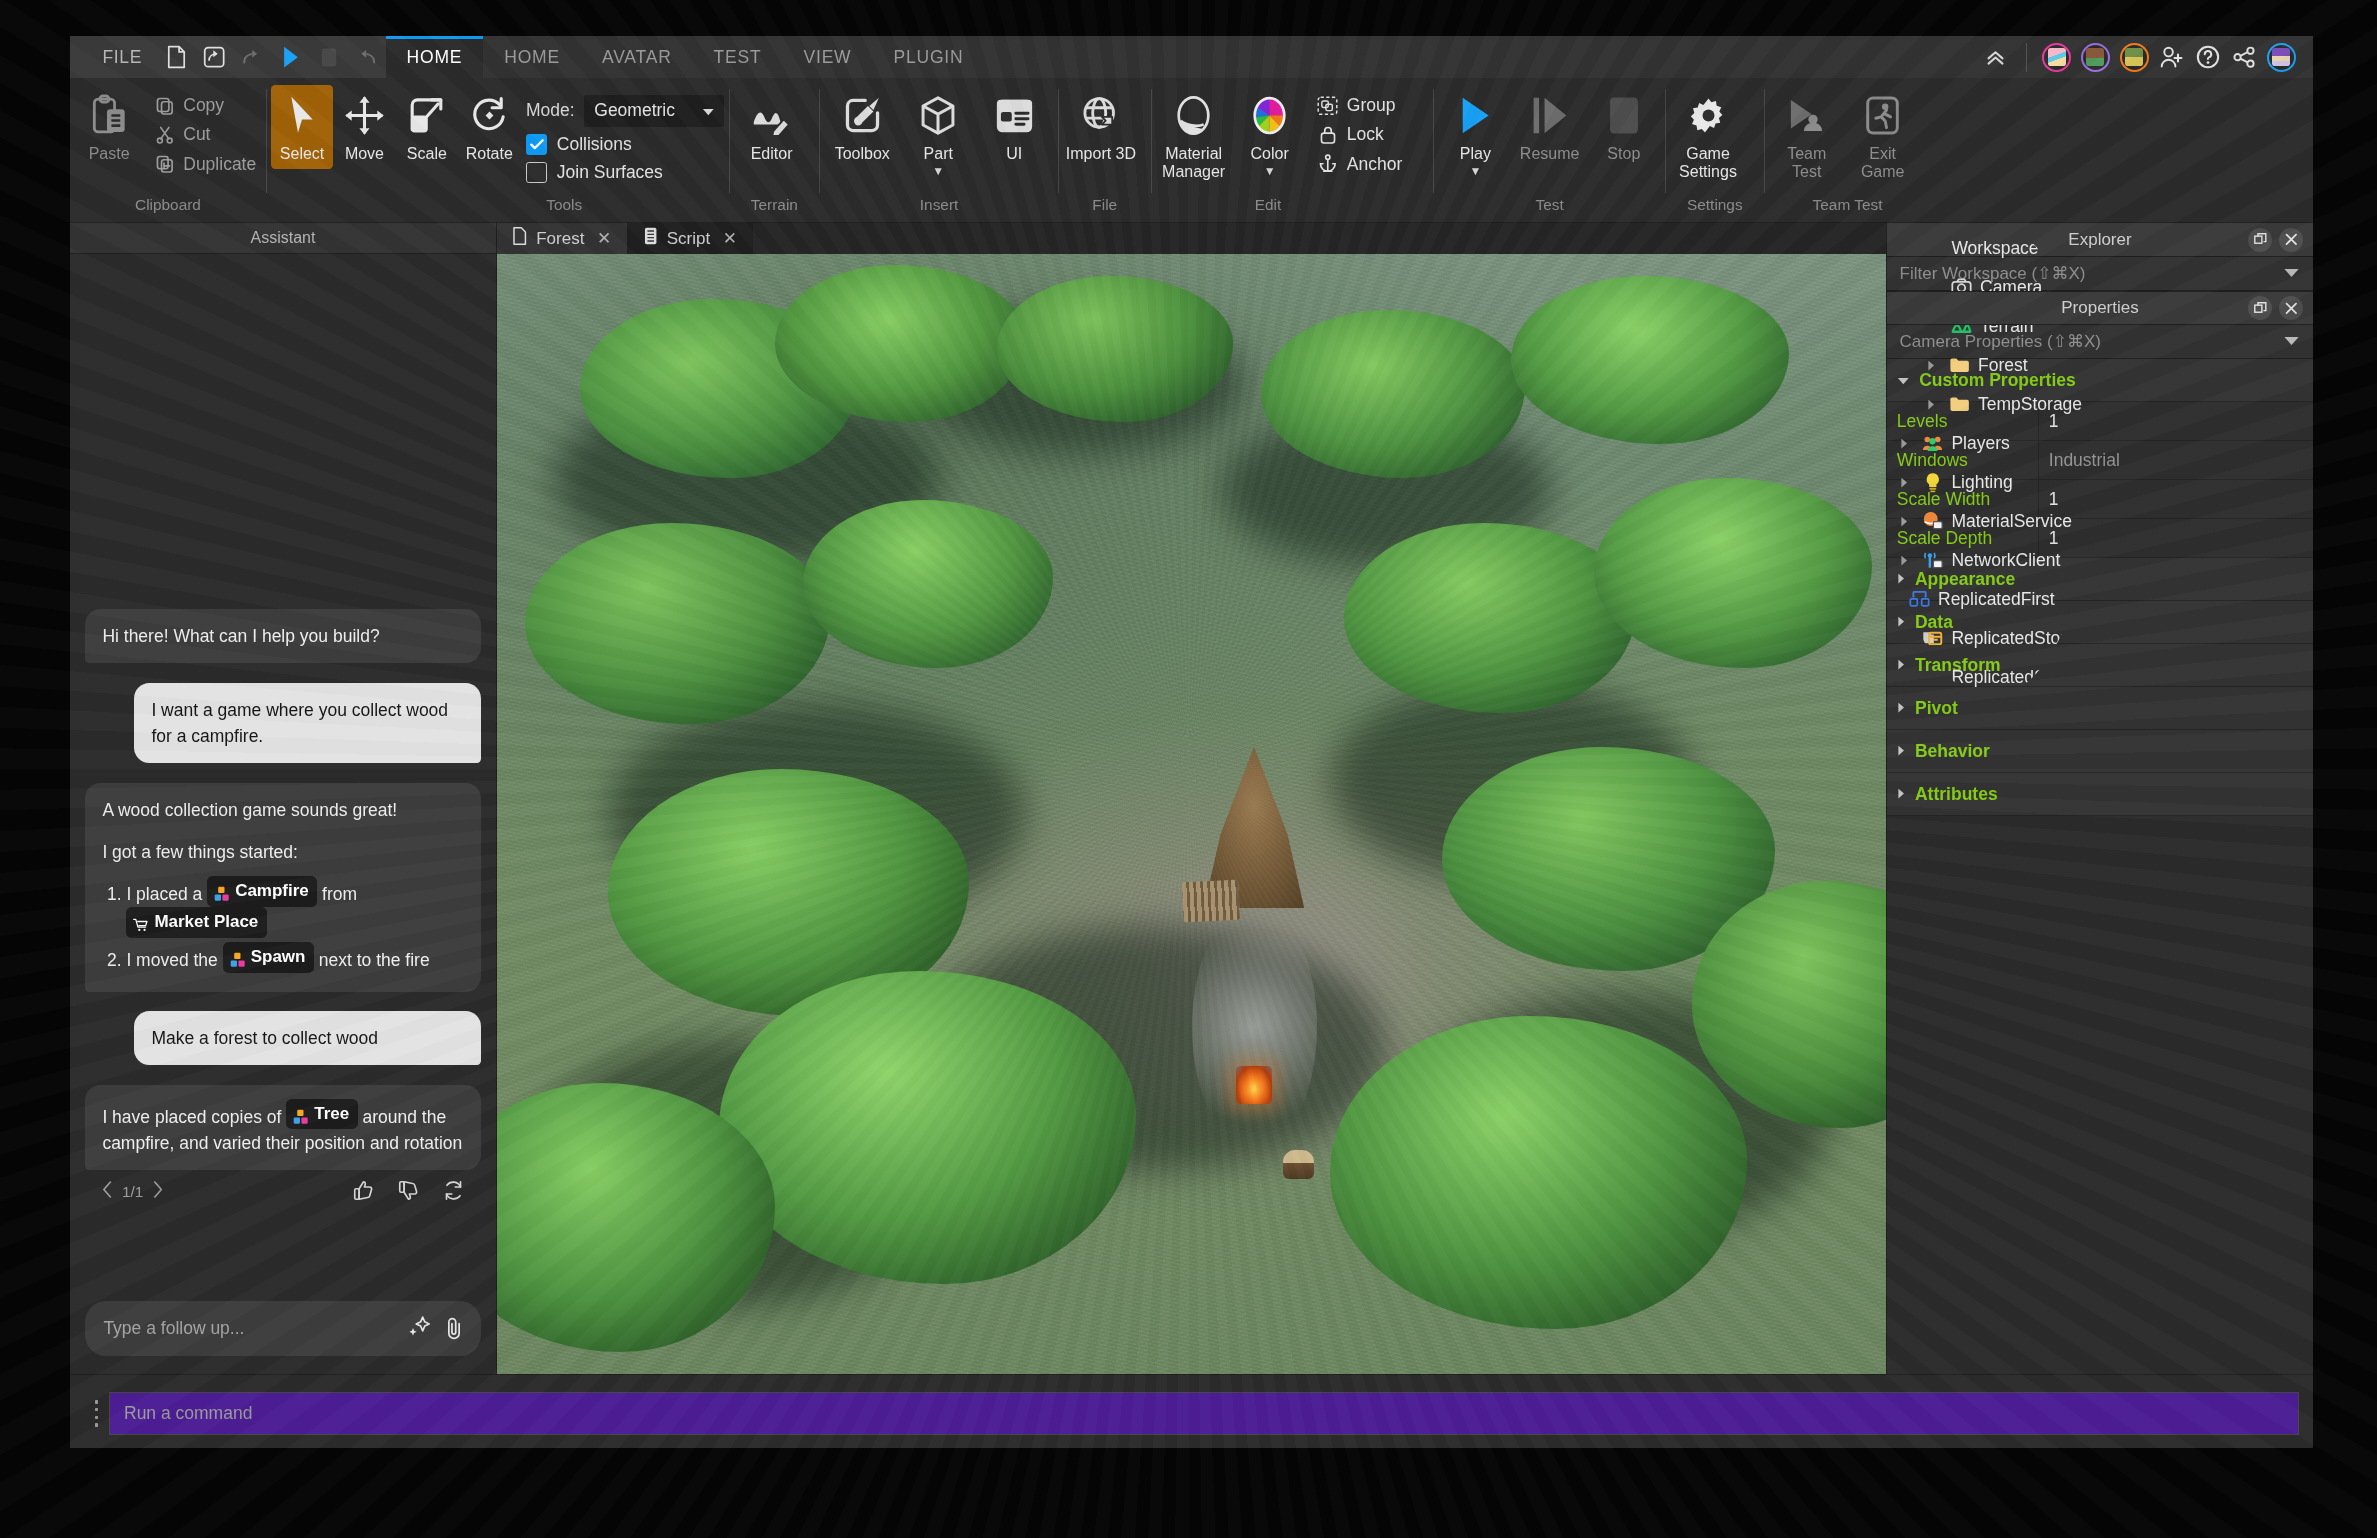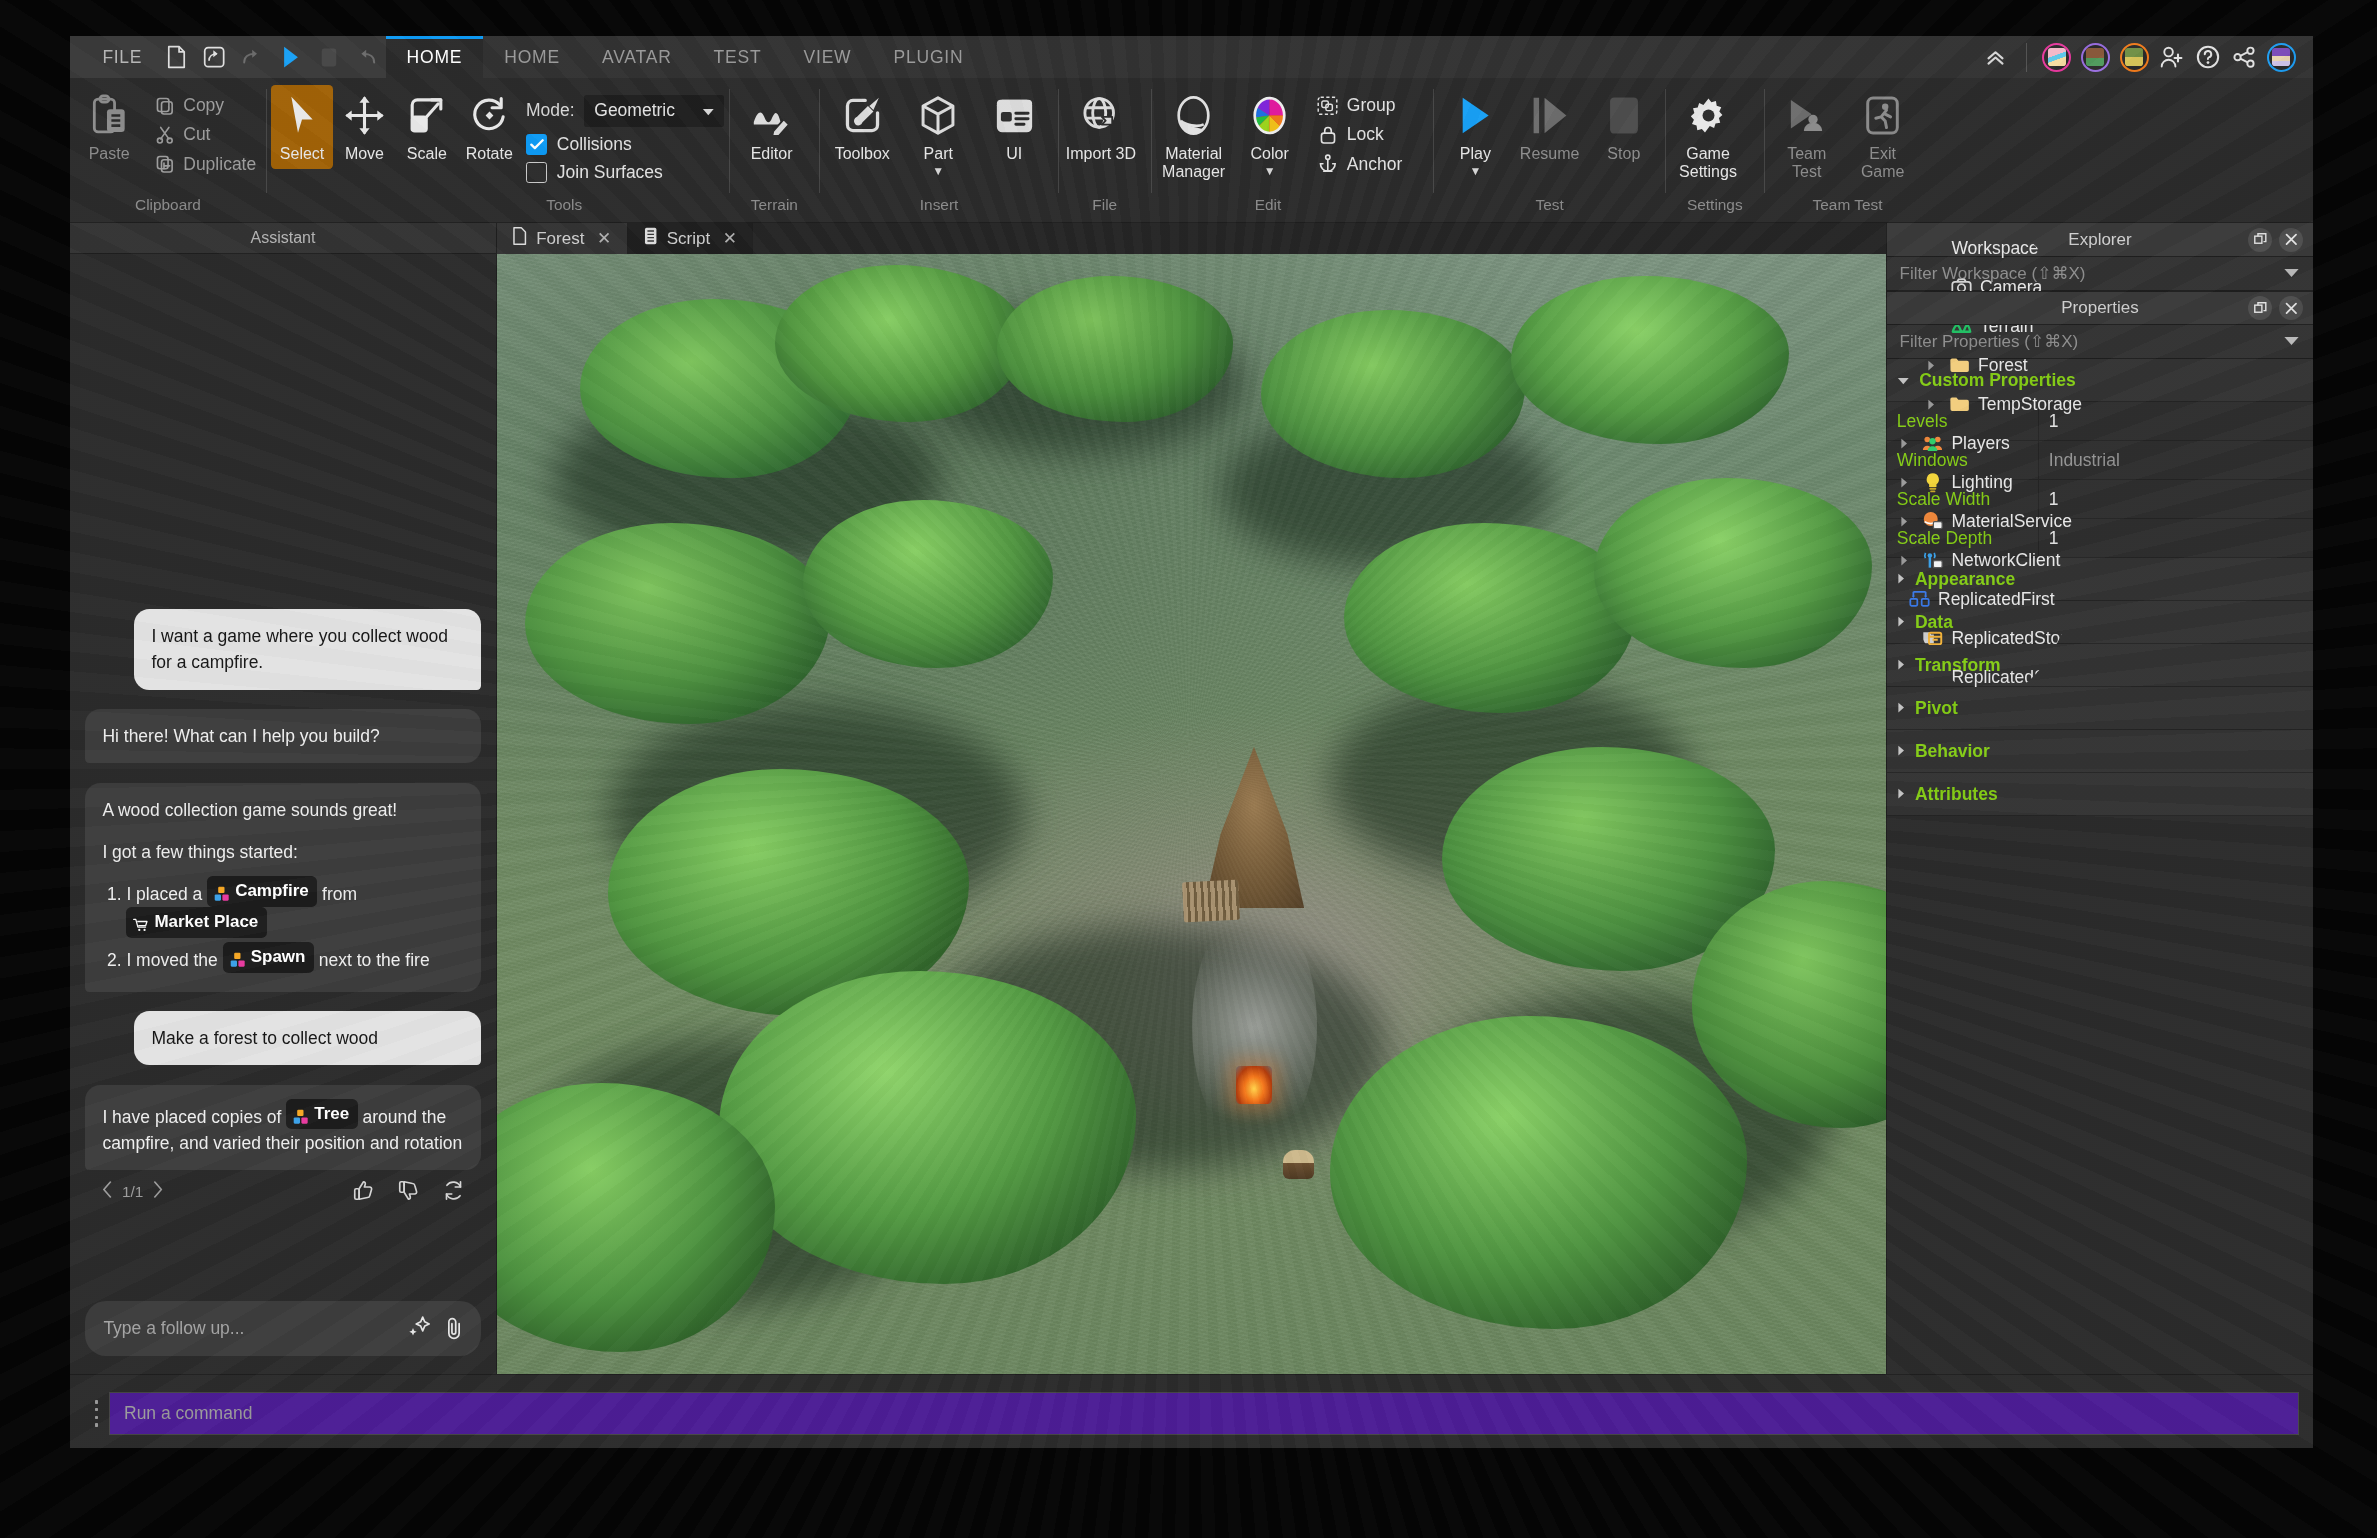--- a/index.html
+++ b/index.html
@@ -600,26 +600,26 @@
       </div>
     </div>
 
     <div class="main">
 
       <div class="leftpanel">
         <div class="panelhdr">Assistant</div>
         <div class="chatarea">
           <div class="msgs">
 
+            <div class="bubble bot">
+              <span>Hi there! What can I help you build?</span>
+            </div>
+
             <div class="bubble user">
               <span>I want a game where you collect wood for a campfire.</span>
-            </div>
-
-            <div class="bubble bot">
-              <span>Hi there! What can I help you build?</span>
             </div>
 
             <div class="bubble bot">
               <p>A wood collection game sounds great!</p>
               <p>I got a few things started:</p>
               <ol>
                 <li>
                   <span>I placed a </span><span class="chip">
                       <span class="bk"><svg width="15.4" height="15.4" viewBox="0 0 22 22">
                           <rect x="6" y="1" width="9" height="9" rx="1.6" fill="#f5a623"></rect>
@@ -995,21 +995,21 @@
                 </svg>
               </span>
             <span class="rbtn">
                 <svg width="12.6" height="12.6" viewBox="0 0 16 16">
                   <path d="M2 2l12 12M14 2L2 14" stroke="#e2e2e2" stroke-width="2.2" stroke-linecap="round"></path>
                 </svg>
               </span>
           </span>
         </div>
         <div class="filterbar">
-          <span class="ph">Filter Properties (⇧⌘X)</span>
+          <span class="ph">Camera Properties (⇧⌘X)</span>
           <span><svg width="17" height="9.8" viewBox="0 0 18 11">
                 <path d="M1 1l8 9 8-9z" fill="#b9b9b9"></path>
               </svg></span>
         </div>
 
         <div class="props">
           <div class="sect">
             <span><svg width="12.6" height="8.4" viewBox="0 0 14 9">
                   <path d="M1 1l6 7 6-7z" fill="#c5c5c5"></path>
                 </svg></span>

